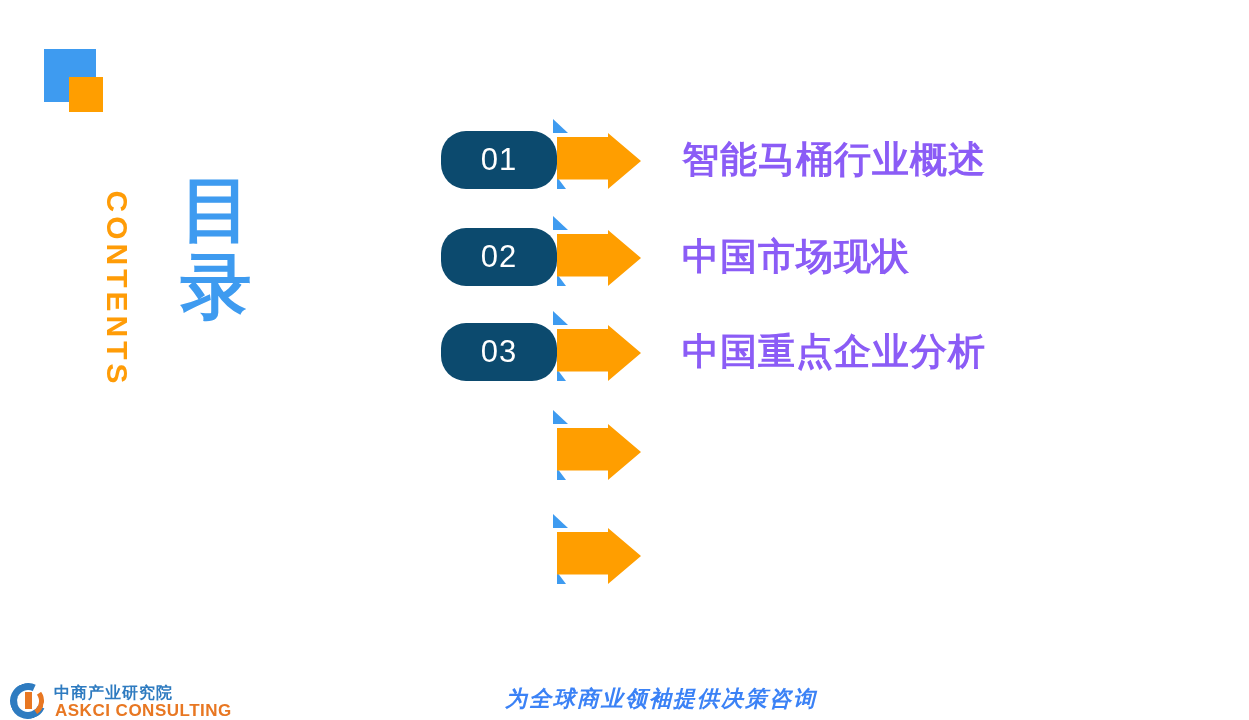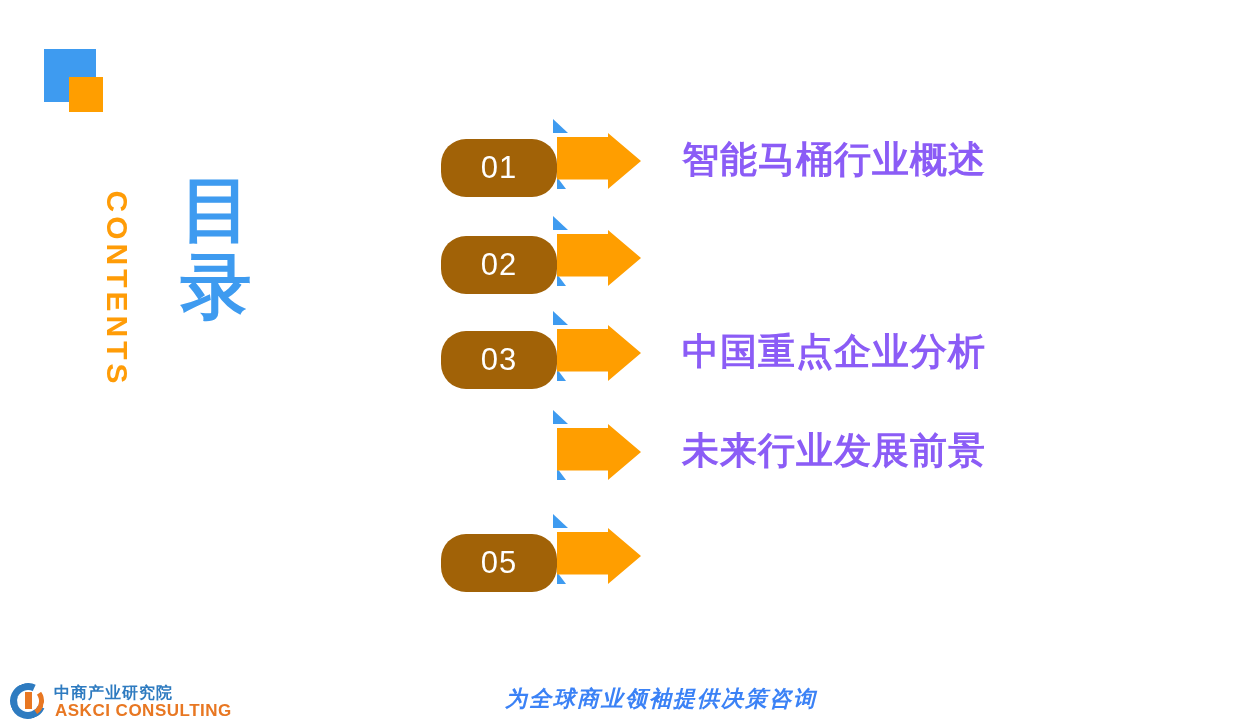--- a/index.html
+++ b/index.html
@@ -32,22 +32,22 @@
     color:#3E9BF0; text-align:center;
     word-break:break-all;
   }
 
   
   .toc-row { position:absolute; left:441px; width:545px; height:58px; }
   .row-1 { top:131px; } .row-2 { top:228px; } .row-3 { top:323px;padding-left:12px; }
   .row-4 { top:422px; } .row-5 { top:526px; }
 
   .num-tab {
-    position:absolute; left:0; top:8px; width:116px; height:58px;
-    background:#a16207;
+    position:absolute; left:0; top:0; width:116px; height:58px;
+    background:#0c4a6e;
     display:flex; align-items:center; justify-content:center;border-radius:25px;
   }
   .num-text {
     color:#ffffff; font-size:31px; letter-spacing:1px;
     font-family:"Liberation Sans", sans-serif;
   }
   .fold-top {
     position:absolute; left:112px; top:-12px; width:15px; height:14px;
     background:#3E9BF0;
     clip-path:polygon(0 0, 0 100%, 100% 100%);
@@ -125,43 +125,40 @@
     <div class="toc-label">智能马桶行业概述</div>
   </div>
 
   <div class="toc-row row-2">
     <div class="num-tab">
       <span class="num-text">02</span>
     </div>
     <div class="fold-top"></div>
     <div class="fold-bottom"></div>
     <div class="arrow-orange"></div>
+    <div class="toc-label">中国市场现状</div>
   </div>
 
   <div class="toc-row row-3">
     <div class="num-tab">
       <span class="num-text">03</span>
     </div>
     <div class="fold-top"></div>
     <div class="fold-bottom"></div>
     <div class="arrow-orange"></div>
     <div class="toc-label">中国重点企业分析</div>
   </div>
 
   <div class="toc-row row-4">
     <div class="fold-top"></div>
     <div class="fold-bottom"></div>
     <div class="arrow-orange"></div>
-    <div class="toc-label">未来行业发展前景</div>
   </div>
 
   <div class="toc-row row-5">
-    <div class="num-tab">
-      <span class="num-text">05</span>
-    </div>
     <div class="fold-top"></div>
     <div class="fold-bottom"></div>
     <div class="arrow-orange"></div>
   </div>
 
   <div class="logo-mark">
     <span class="logo-c"></span>
     <span class="logo-arc"></span>
     <span class="logo-bar"></span>
   </div>

